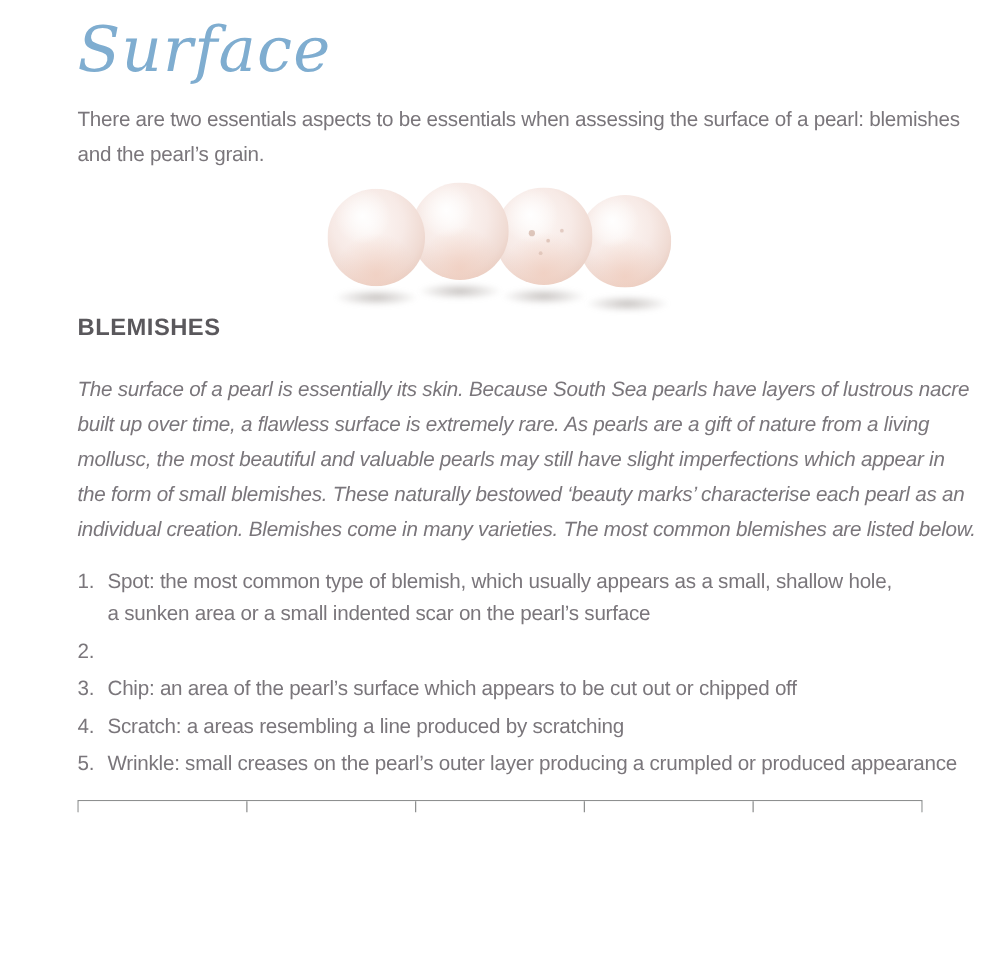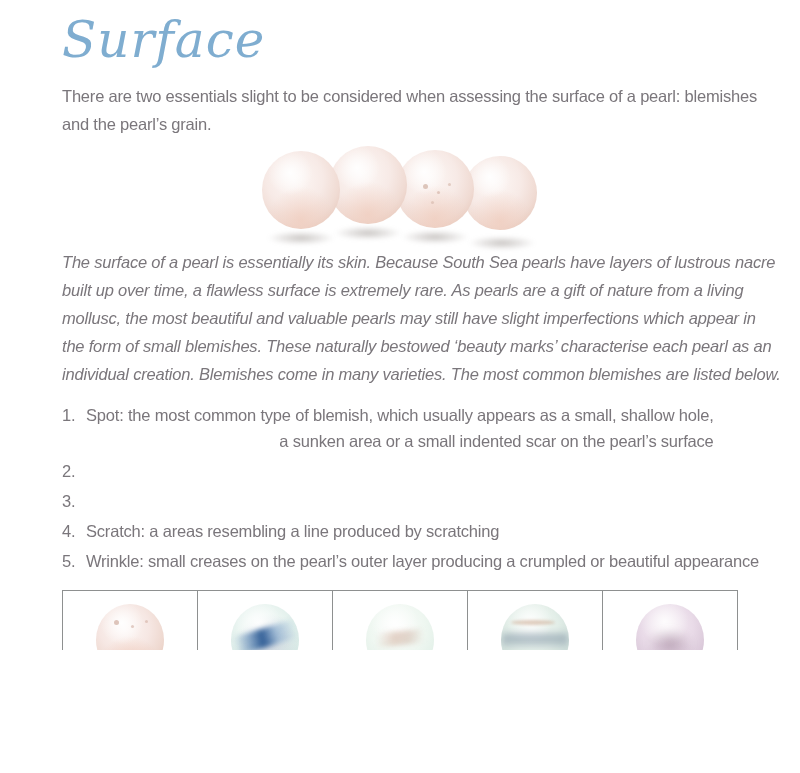--- a/index.html
+++ b/index.html
@@ -76,21 +76,21 @@
   }
   .para{margin-bottom:14px;font-style:italic;}
   
   .list{list-style:none;margin:0 0 16px 0;padding:0;}
   .item{display:flex;margin-bottom:4px;}
   .item .num{
     flex:none;width:24px;
     font-size:16.5px;line-height:26px;color:#7a767b;letter-spacing:-0.2px;
   }
   .item .text{
-    font-size:16.5px;line-height:26px;color:#7a767b;letter-spacing:-0.2px;white-space:pre;text-align:right;
+    font-size:16.5px;line-height:26px;color:#7a767b;letter-spacing:-0.2px;white-space:pre;
   }
   
   .table{
     display:flex;
     width:676px;height:120px;
     border:1px solid #8e9090;
     box-sizing:border-box;
   }
   .cell{
     flex:1;
@@ -159,21 +159,21 @@
     color:#5e6a72;
   }
 </style>
 </head>
 <body>
 
 <div class="page">
 
   <h1 class="title">Surface</h1>
 
-  <p class="intro body-text">There are two essentials slight to be considered when assessing the surface of a pearl: blemishes
+  <p class="intro body-text">There are two essentials aspects to be essentials when assessing the surface of a pearl: blemishes
 and the pearl’s grain.</p>
 
   <div class="hero">
     <div class="pw pw1">
       <div class="psh"></div>
       <div class="pearl-lg"></div>
     </div>
     <div class="pw pw2">
       <div class="psh"></div>
       <div class="pearl-lg"></div>
@@ -183,46 +183,48 @@
       <div class="pearl-lg">
           <div class="dimples"></div>
         </div>
     </div>
     <div class="pw pw4">
       <div class="psh"></div>
       <div class="pearl-lg"></div>
     </div>
   </div>
 
+  <h2 class="heading">BLEMISHES</h2>
 
   <p class="para body-text">The surface of a pearl is essentially its skin. Because South Sea pearls have layers of lustrous nacre
 built up over time, a flawless surface is extremely rare. As pearls are a gift of nature from a living
 mollusc, the most beautiful and valuable pearls may still have slight imperfections which appear in
 the form of small blemishes. These naturally bestowed ‘beauty marks’ characterise each pearl as an
 individual creation. Blemishes come in many varieties. The most common blemishes are listed below.</p>
 
   <ol class="list">
     <li class="item">
       <span class="num">1.</span>
       <span class="text">Spot: the most common type of blemish, which usually appears as a small, shallow hole,
 a sunken area or a small indented scar on the pearl’s surface</span>
     </li>
     <li class="item">
       <span class="num">2.</span>
     </li>
     <li class="item">
       <span class="num">3.</span>
+      <span class="text">Chip: an area of the pearl’s surface which appears to be cut out or chipped off</span>
     </li>
     <li class="item">
       <span class="num">4.</span>
       <span class="text">Scratch: a areas resembling a line produced by scratching</span>
     </li>
     <li class="item">
       <span class="num">5.</span>
-      <span class="text">Wrinkle: small creases on the pearl’s outer layer producing a crumpled or beautiful appearance</span>
+      <span class="text">Wrinkle: small creases on the pearl’s outer layer producing a crumpled or produced appearance</span>
     </li>
   </ol>
 
   <div class="table">
     <div class="cell">
       <div class="pbox">
         <div class="csh"></div>
         <div class="pearl-sm sm1"></div>
       </div>
       <div class="clabel">1</div>

